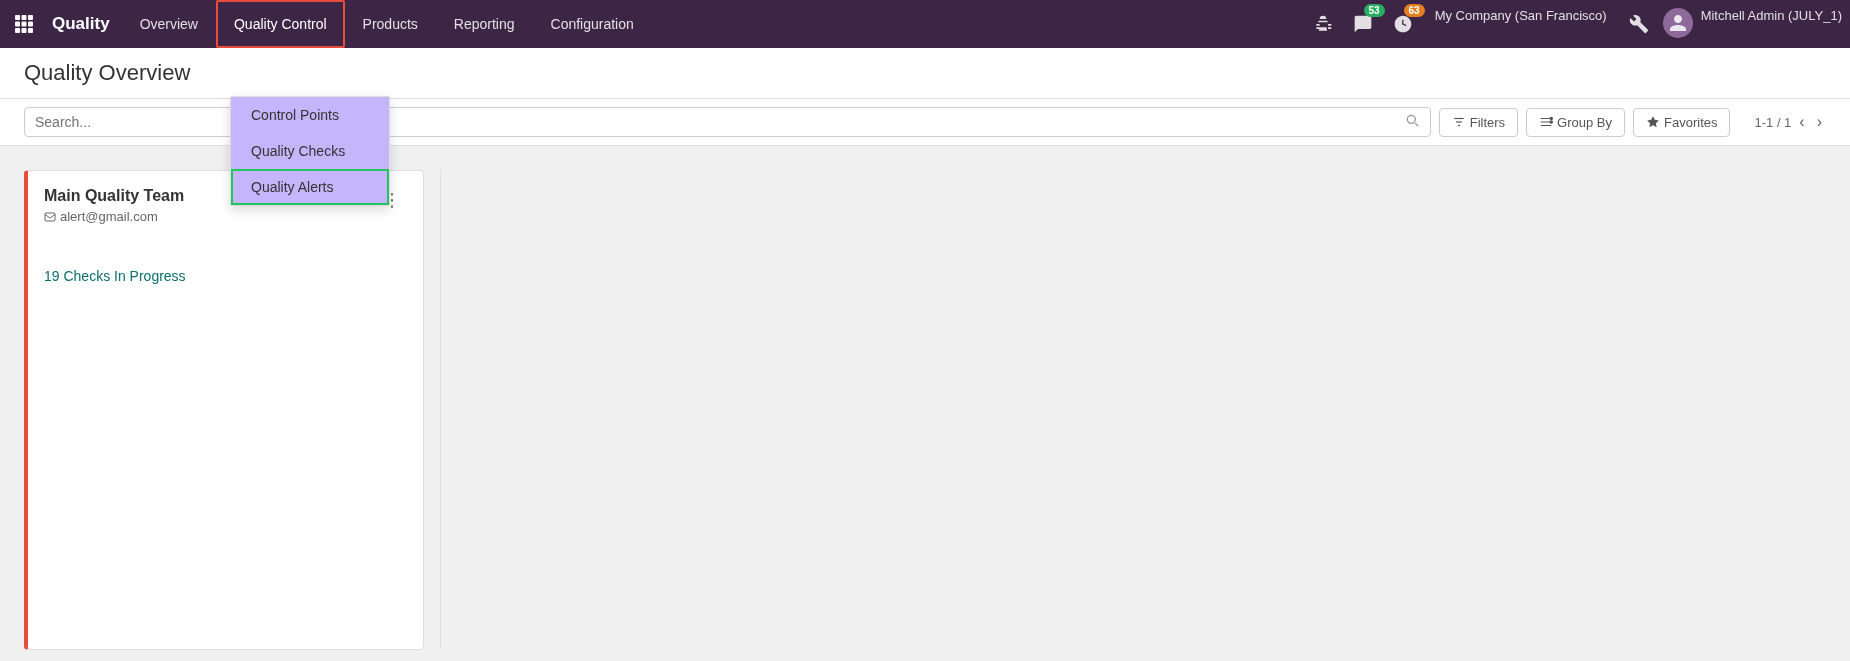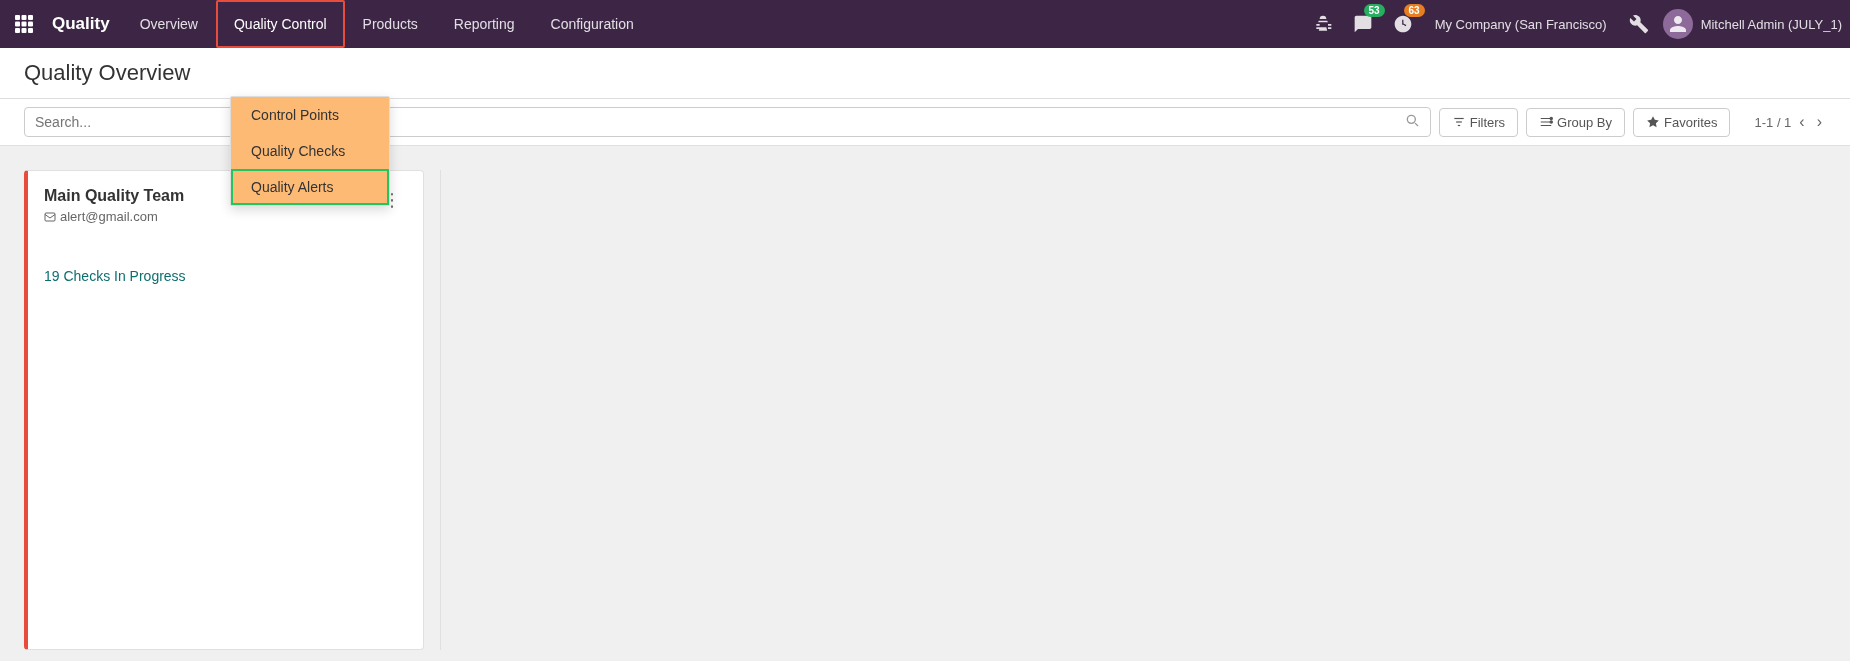--- a/index.html
+++ b/index.html
@@ -46,21 +46,20 @@
       transition: background 0.15s;
       position: relative;
     }
     .topnav-item.active {
       border: 2px solid #e74c3c;
       border-radius: 2px;
       color: white;
     }
     .topnav-right {
       display: flex;
-      align-items: center;
       gap: 8px;
       margin-left: auto;
     }
     .topnav-icon-btn {
       color: rgba(255,255,255,0.85);
       cursor: pointer;
       font-size: 16px;
       display: flex;
       align-items: center;
       justify-content: center;
@@ -102,21 +101,21 @@
     }
     .topnav-username {
       color: rgba(255,255,255,0.85);
       font-size: 13px;
       cursor: pointer;
     }
     .dropdown-menu {
       position: absolute;
       top: 48px;
       left: 230px;
-      background: #fdba74;
+      background: #c4b5fd;
       border: 1px solid #ddd;
       border-radius: 2px;
       box-shadow: 0 4px 12px rgba(0,0,0,0.15);
       z-index: 100;
       min-width: 160px;
     }
     .dropdown-item {
       padding: 10px 20px;
       font-size: 14px;
       color: #333;

